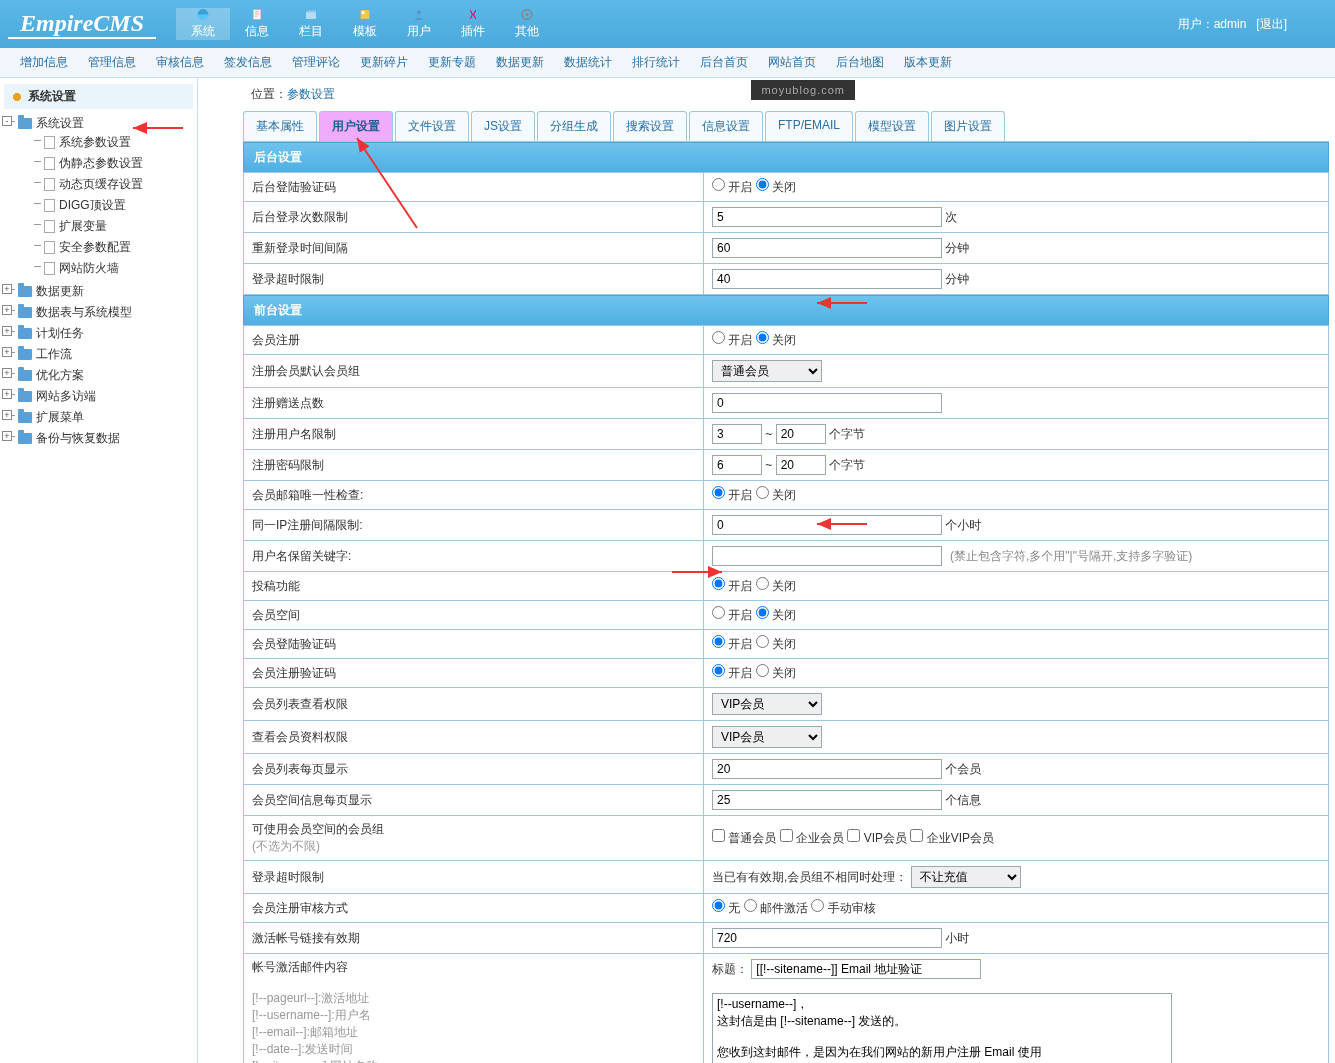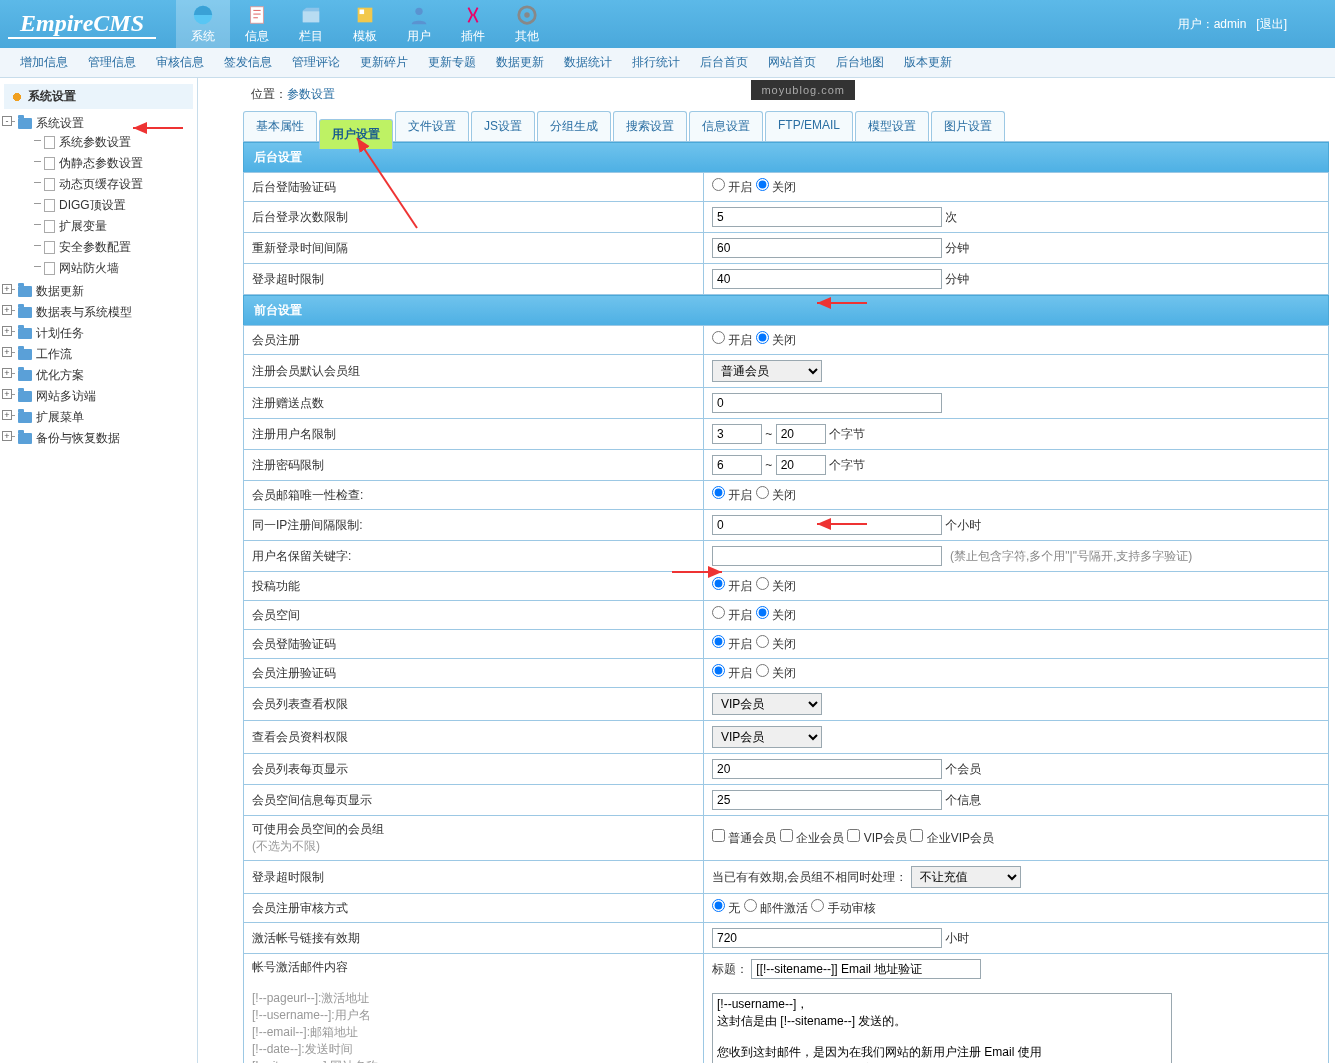--- a/index.html
+++ b/index.html
@@ -1,21 +1,21 @@
 <!DOCTYPE html>
 <html><head>
 <meta charset="utf-8">
 <style>
 * { margin:0; padding:0; box-sizing:border-box; font-family:Arial,"Microsoft YaHei",sans-serif; font-size:12px; }
 body { background:#fff; }
 
 .topbar { height:48px; background:linear-gradient(#5cb9e8,#4aa8db); display:flex; align-items:center; padding:4px 8px; color:#fff; }
 .logo { font-family:Georgia,serif; font-size:24px; font-style:italic; font-weight:bold; padding:0 12px; border-bottom:2px solid #fff; }
 .topmenu { display:flex; margin-left:20px; }
-.topmenu-item { width:54px; height:48px; display:flex; flex-direction:column; align-items:center; justify-content:center; cursor:pointer; color:#fff; }
+.topmenu-item { width:54px; height:32px; display:flex; flex-direction:column; align-items:center; justify-content:center; cursor:pointer; color:#fff; }
 .topmenu-item.active { background:rgba(255,255,255,0.25); }
 .topmenu-item svg { width:22px; height:22px; }
 .topmenu-item span { margin-top:2px; font-size:12px; }
 .userinfo { margin-left:auto; margin-right:40px; font-size:12px; }
 .userinfo a { color:#fff; text-decoration:none; }
 
 .submenubar { height:30px; background:#f0f6fb; border-bottom:1px solid #c8ddeb; display:flex; align-items:center; padding:0 10px;text-align:right; }
 .submenubar a { color:#2b6fa3; text-decoration:none; padding:0 10px; font-size:12px; }
 
 .layout { display:flex; height:calc(100vh - 78px);gap:39px; }
@@ -32,21 +32,21 @@
 .tree ul { list-style:none; padding-left:12px; }
 .tree a { color:#333; text-decoration:none; }
 
 .main { flex:1; overflow:auto; padding:0; position:relative; }
 .crumb { padding:8px 14px; color:#333; }
 .crumb a { color:#2b6fa3; text-decoration:none; }
 .watermark { position:absolute; right:480px; top:2px; background:#333; color:#aaa; padding:4px 10px; font-size:11px; letter-spacing:1px; }
 
 .tabs { display:flex; border-bottom:1px solid #9cc8e4; margin:0 6px; }
 .tab { padding:6px 12px; border:1px solid #9cc8e4; border-bottom:none; margin-right:2px; background:#f4fafd; color:#2b6fa3; cursor:pointer; border-radius:3px 3px 0 0;text-align:center; }
-.tab.active { background:#bef264; font-weight:bold; color:#1a5d8e; position:relative; top:8px; }
+.tab.active { background:#f0abfc; font-weight:bold; color:#1a5d8e; position:relative; top:0; }
 
 .section-head { background:linear-gradient(#6fc3ed,#4eb0e4); color:#fff; font-weight:bold; padding:6px 10px; margin:0 6px; border:1px solid #4aa8d8; border-bottom:none; }
 .form-table { width:calc(100% - 12px); margin:0 6px 0 6px; border-collapse:collapse; }
 .form-table td { border:1px solid #9cc8e4; padding:5px 8px; vertical-align:middle; font-size:12px; color:#333; background:#fff; }
 .form-table td:first-child { width:460px; background:#fff; }
 .form-table input[type=text], .form-table select, .form-table textarea { border:1px solid #9aa8b0; padding:2px 4px; font-size:12px; }
 .form-table input[type=text] { width:230px; }
 .form-table input.short { width:50px; }
 .form-table textarea { width:460px; height:130px; resize:none; }
 .muted { color:#999; }

